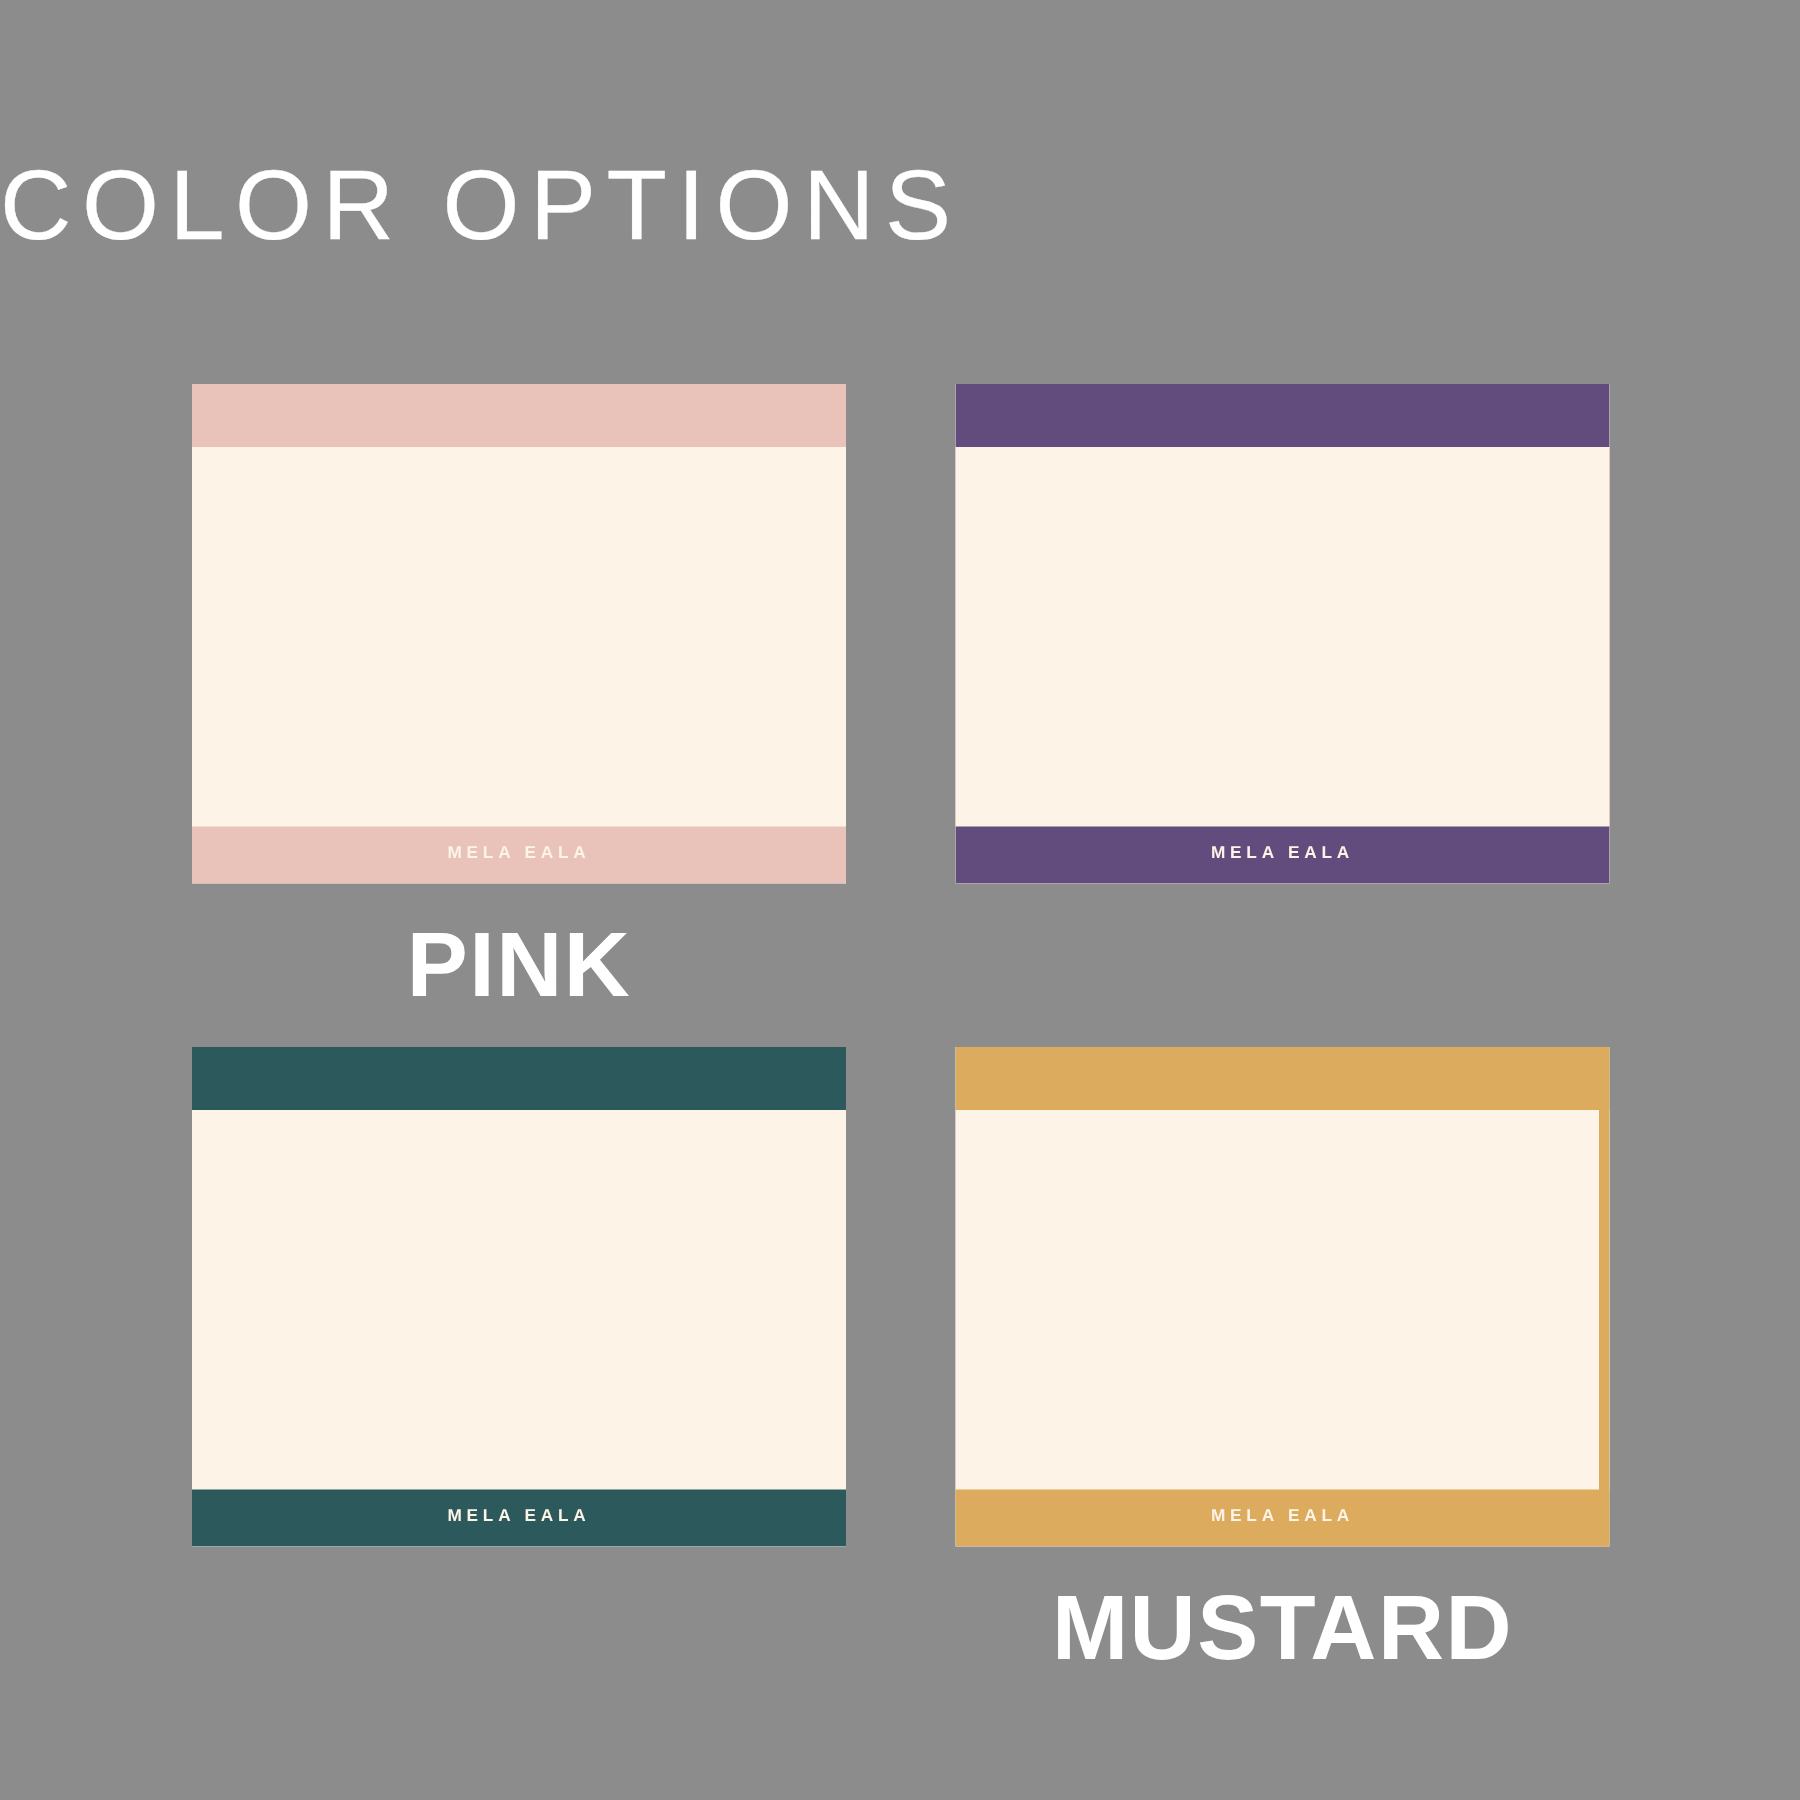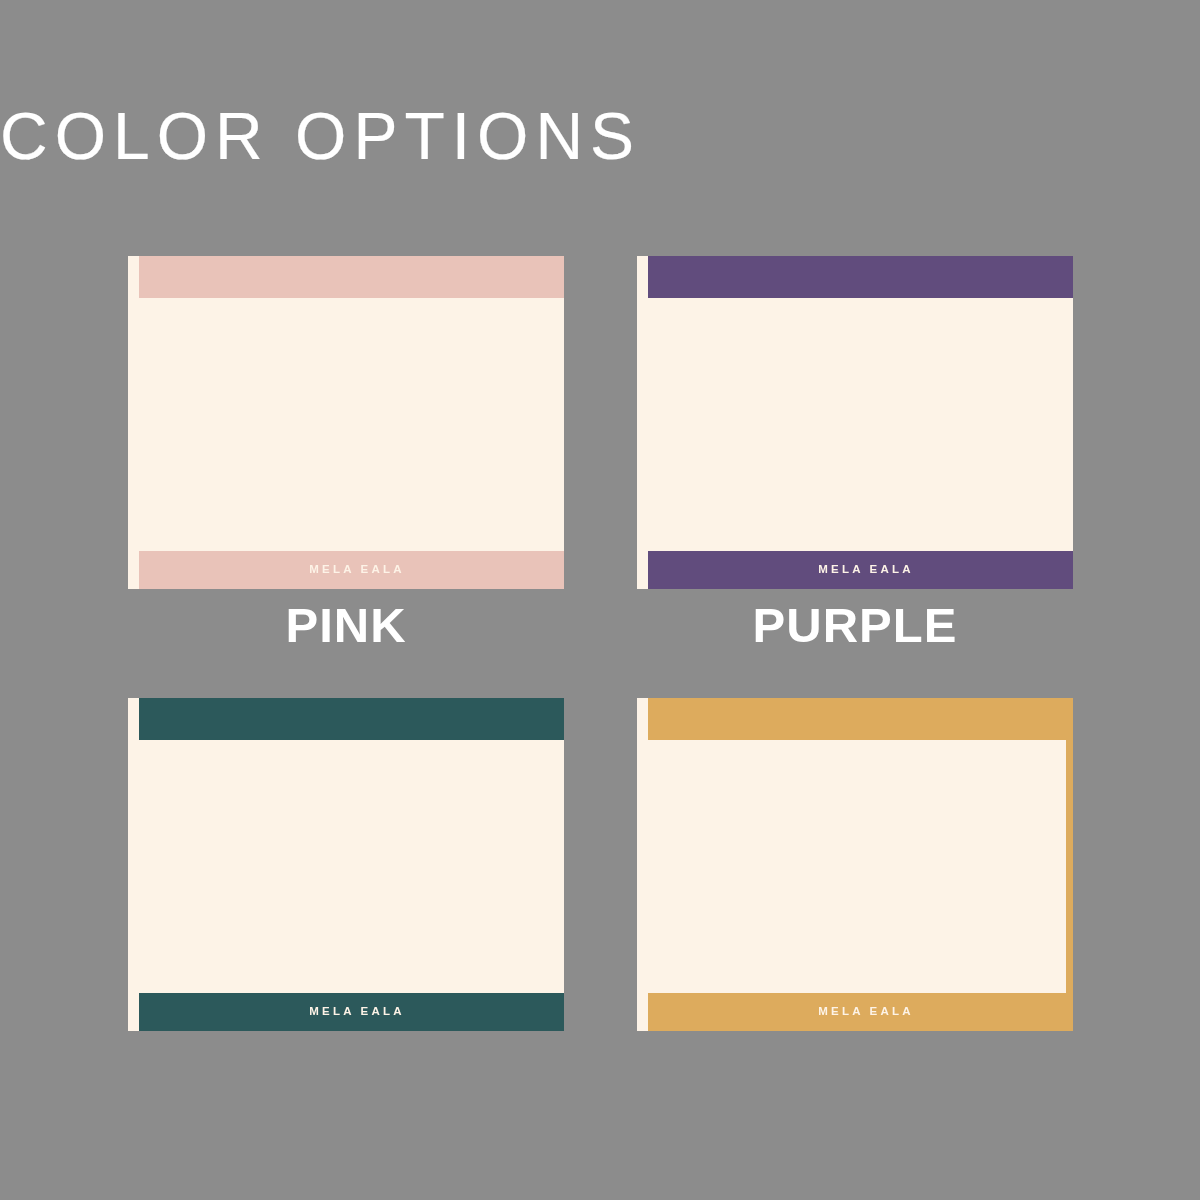--- a/index.html
+++ b/index.html
@@ -55,21 +55,20 @@
     height: 333px;
     display: flex;
     flex-direction: column;
     background: #fdf3e7;
     overflow: hidden;
   }
 
   .card-band {
     flex: 0 0 auto;
     width: 100%;
-    margin-left: 11px;
   }
 
   .card-band.top {
     height: 42px;
   }
 
   .card-band.bottom {
     height: 38px;
     display: flex;
     align-items: center;
@@ -100,25 +99,25 @@
   }
   .card.has-spine .card-spine { width: 7px; }
   .card.has-spine .card-band.top,
   .card.has-spine .card-band.bottom { width: 100%; }
 
   
   .swatch-caption {
     width: 436px;
     text-align: center;
     color: #ffffff;
-    font-size: 49px;
+    font-size: 61px;
     font-weight: bold;
     letter-spacing: 1px;
     line-height: 1;
-    margin-top: 12px;
+    margin-top: 24px;
   }
 </style>
 </head>
 <body style="background: rgb(140, 140, 140);">
 
 <h1 class="page-title" style="color: rgb(255, 255, 255);">COLOR OPTIONS</h1>
 
 <div class="swatch-grid">
 
   <div class="swatch-cell pos-0">
@@ -135,21 +134,20 @@
 
   <div class="swatch-cell pos-1">
     <div class="card" style="background: rgb(253, 243, 231);">
       <div class="card-band top" style="background: rgb(97, 76, 125);"></div>
       <div class="card-middle" style="background: rgb(253, 243, 231);"></div>
       <div class="card-band bottom" style="background: rgb(97, 76, 125);">
         <span class="brand-mark" style="color: rgb(253, 243, 231);">MELA EALA</span>
       </div>
       <div class="card-spine"></div>
     </div>
-    <div class="swatch-caption">PURPLE</div>
   </div>
 
   <div class="swatch-cell pos-2">
     <div class="card" style="background: rgb(253, 243, 231);">
       <div class="card-band top" style="background: rgb(44, 89, 91);"></div>
       <div class="card-middle" style="background: rgb(253, 243, 231);"></div>
       <div class="card-band bottom" style="background: rgb(44, 89, 91);">
         <span class="brand-mark" style="color: rgb(253, 243, 231);">MELA EALA</span>
       </div>
       <div class="card-spine"></div>
@@ -158,15 +156,16 @@
 
   <div class="swatch-cell pos-3">
     <div class="card has-spine" style="background: rgb(253, 243, 231);">
       <div class="card-band top" style="background: rgb(221, 171, 93);"></div>
       <div class="card-middle" style="background: rgb(253, 243, 231);"></div>
       <div class="card-band bottom" style="background: rgb(221, 171, 93);">
         <span class="brand-mark" style="color: rgb(253, 243, 231);">MELA EALA</span>
       </div>
       <div class="card-spine" style="background: rgb(221, 171, 93);"></div>
     </div>
+    <div class="swatch-caption">MUSTARD</div>
   </div>
 
 </div>
 
 </body></html>

